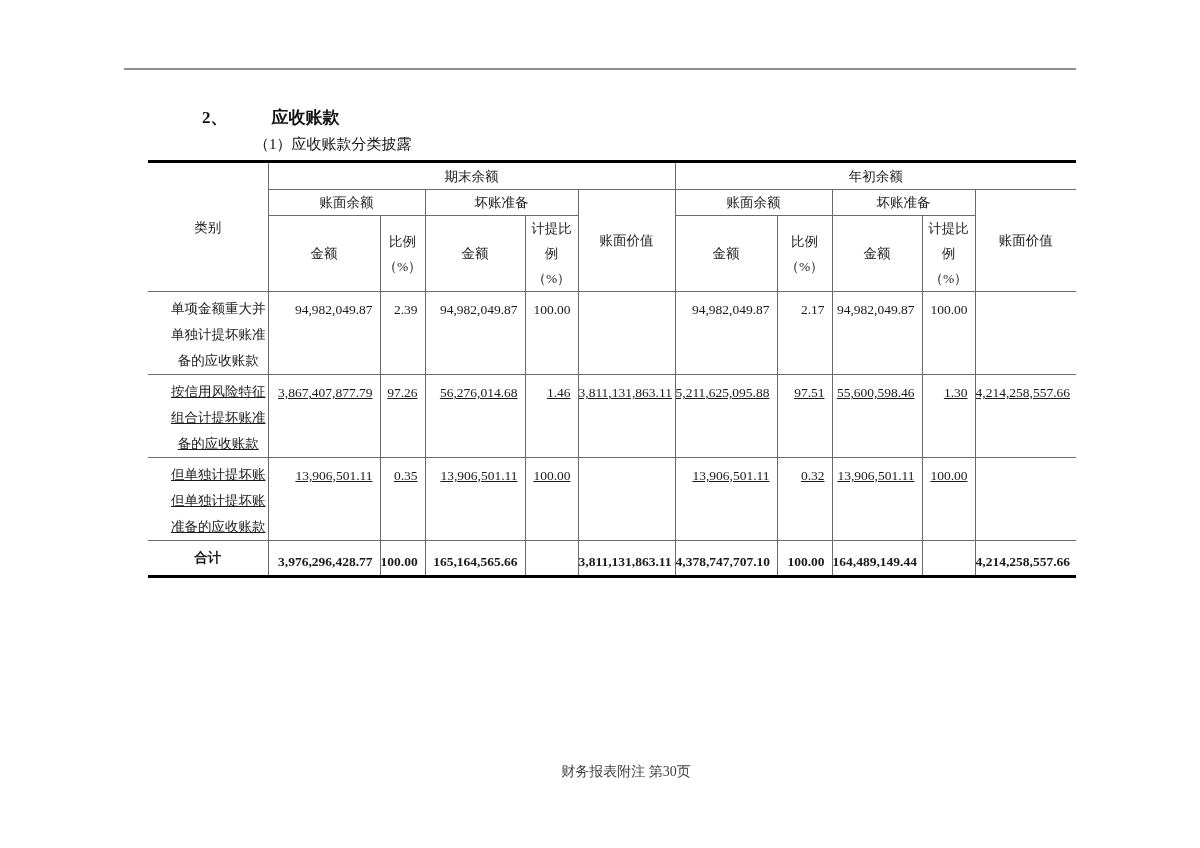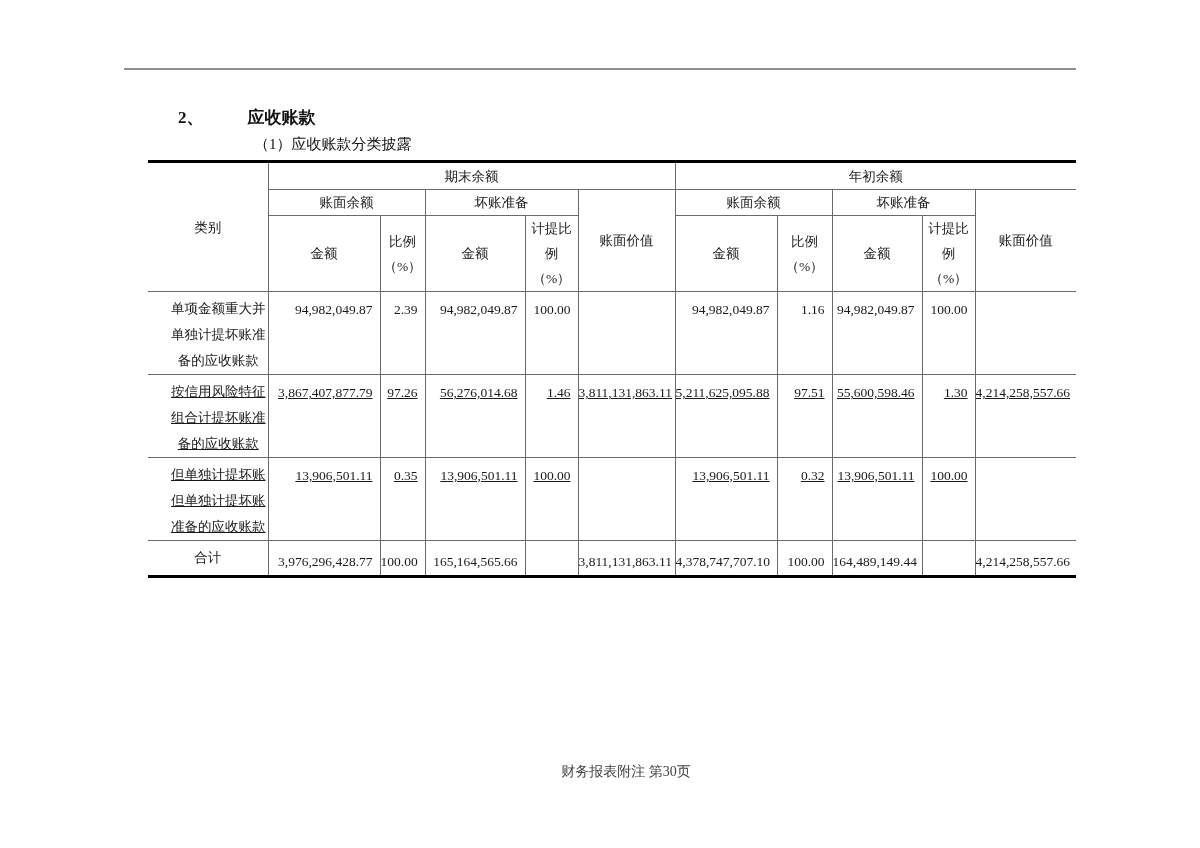--- a/index.html
+++ b/index.html
@@ -7,41 +7,41 @@
   body {
     width:1200px; height:848px; position:relative; overflow:hidden;
     font-family:"Liberation Serif","DejaVu Serif",serif;
     color:#1a1a1a;
   }
   .top-rule {
     position:absolute; left:124px; top:68px; width:952px; height:2px;
     background:#8f8f8f;
   }
   .section-heading {
-    position:absolute; left:178px; top:106px;
+    position:absolute; left:202px; top:106px;
     font-size:17px; font-weight:bold; color:#111; white-space:nowrap;
   }
   .section-heading .sec-title { margin-left:44px; }
   .subsection-heading {
     position:absolute; left:214px; top:135px;
     font-size:15px; color:#111; white-space:nowrap;margin-left:40px;
   }
   table.fin {
     position:absolute; left:148px; top:160px; width:928px;
     border-collapse:collapse; table-layout:fixed;
     border-top:3px solid #000; border-bottom:3px solid #000;
     font-size:13.5px; color:#1a1a1a;
   }
   table.fin td {
     border-right:1px solid #6a6a6a;
     border-bottom:1px solid #6a6a6a;
     overflow:hidden;
   }
   table.fin td.nr { border-right:none; }
-  table.fin tr.total-row td { border-bottom:none; }
+  table.fin tr.total-row td { border-bottom:none;font-weight:bold; }
   tr.hA { height:28px; }
   tr.hB { height:26px; }
   tr.hC { height:76px; }
   tr.data-row { height:80px; }
   tr.data-row.r2, tr.data-row.r3 { height:78px;text-decoration:underline; }
   tr.total-row { height:26px; }
   .hcell { text-align:center; vertical-align:middle; line-height:25px; }
   .hcell span { display:block; }
   .num {
     text-align:right; vertical-align:top;
@@ -128,21 +128,21 @@
         <span>单项金额重大并</span>
           <span>单独计提坏账准</span>
           <span>备的应收账款</span>
       </td>
       <td class="num">94,982,049.87</td>
       <td class="num">2.39</td>
       <td class="num">94,982,049.87</td>
       <td class="num">100.00</td>
       <td class="num"></td>
       <td class="num">94,982,049.87</td>
-      <td class="num">1.16</td>
+      <td class="num">2.17</td>
       <td class="num">94,982,049.87</td>
       <td class="num">100.00</td>
       <td class="num nr"></td>
     </tr>
 
     <tr class="data-row r2">
       <td class="cat">
         <span>按信用风险特征</span>
           <span>组合计提坏账准</span>
           <span>备的应收账款</span>

